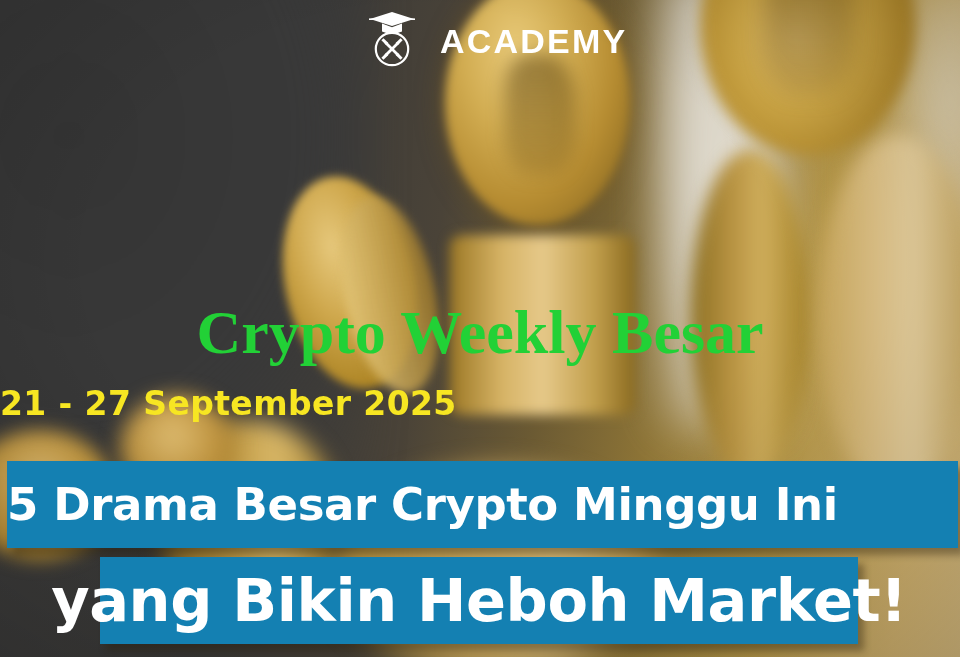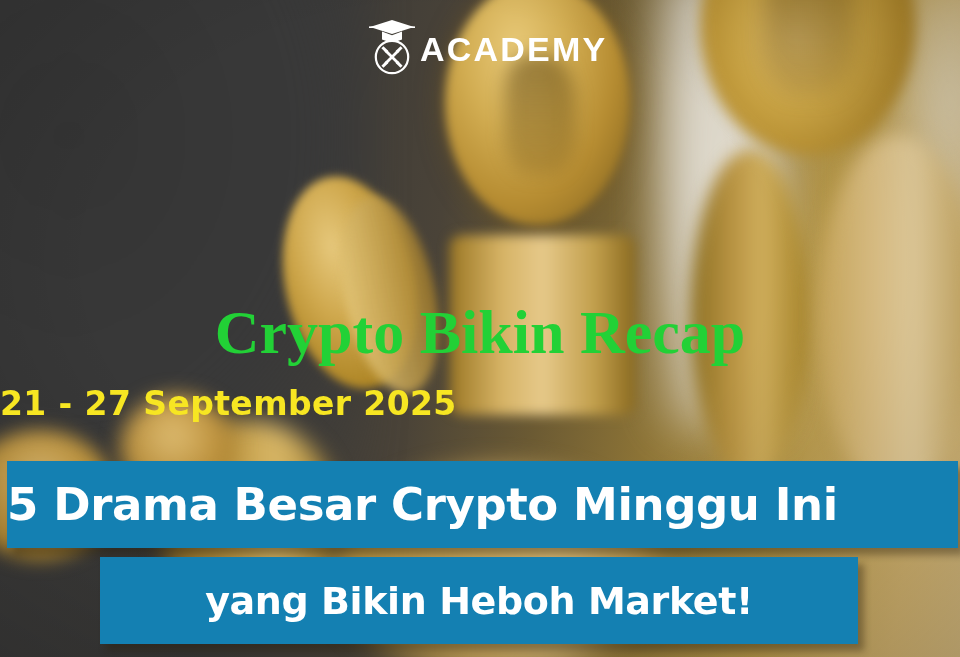--- a/index.html
+++ b/index.html
@@ -164,24 +164,24 @@
     filter: blur(14px);
   }
   .bg-vignette {
     position: absolute; inset: 0;
     background: radial-gradient(ellipse at 45% 40%, rgba(0,0,0,0) 45%, rgba(0,0,0,.22) 100%);
   }
 
   
   .logo {
     position: absolute;
-    left: 366px; top: 16px;
+    left: 366px; top: 8px;
     display: flex;
     align-items: center;
-    gap: 2px;
+    gap: 22px;
     height: 62px;
     justify-content: flex-end;
   }
   .logo-mark {
     width: 52px; height: 58px;
     position: relative;
   }
   .logo-word {
     color: #ffffff;
     font-family: "Liberation Sans", sans-serif;
@@ -235,21 +235,21 @@
     left: 7px; top: 461px;
     width: 951px; height: 87px;
     justify-content: flex-start;
     font-size: 45px;
     letter-spacing: -0.4px;
   }
   .headline-bar-2 {
     left: 100px; top: 557px;
     width: 758px; height: 87px;
     justify-content: center;
-    font-size: 38px;
+    font-size: 59px;
     letter-spacing: -0.4px;
   }
 </style>
 </head>
 <body>
 
 <div class="banner">
 
   <div class="bg-photo">
     <div class="bg-wall"></div>
@@ -291,21 +291,21 @@
           <path d="M17.5 28.2 L22.4 33.1 L20.3 35.2 L15.4 30.3 Z"></path>
           <path d="M34.5 28.2 L29.6 33.1 L31.7 35.2 L36.6 30.3 Z"></path>
           <path d="M17.5 49.8 L22.4 44.9 L20.3 42.8 L15.4 47.7 Z"></path>
           <path d="M34.5 49.8 L29.6 44.9 L31.7 42.8 L36.6 47.7 Z"></path>
         </g>
       </svg>
     </span>
     <span class="logo-word">ACADEMY</span>
   </div>
 
-  <div class="title-green">Crypto Bikin Recap</div>
+  <div class="title-green">Crypto Weekly Besar</div>
   <div class="title-date">21 - 27 September 2025</div>
 
   <div class="headline-bar headline-bar-1">
     <span>5 Drama Besar Crypto Minggu Ini</span>
   </div>
   <div class="headline-bar headline-bar-2">
     <span>yang Bikin Heboh Market!</span>
   </div>
 
 </div>

